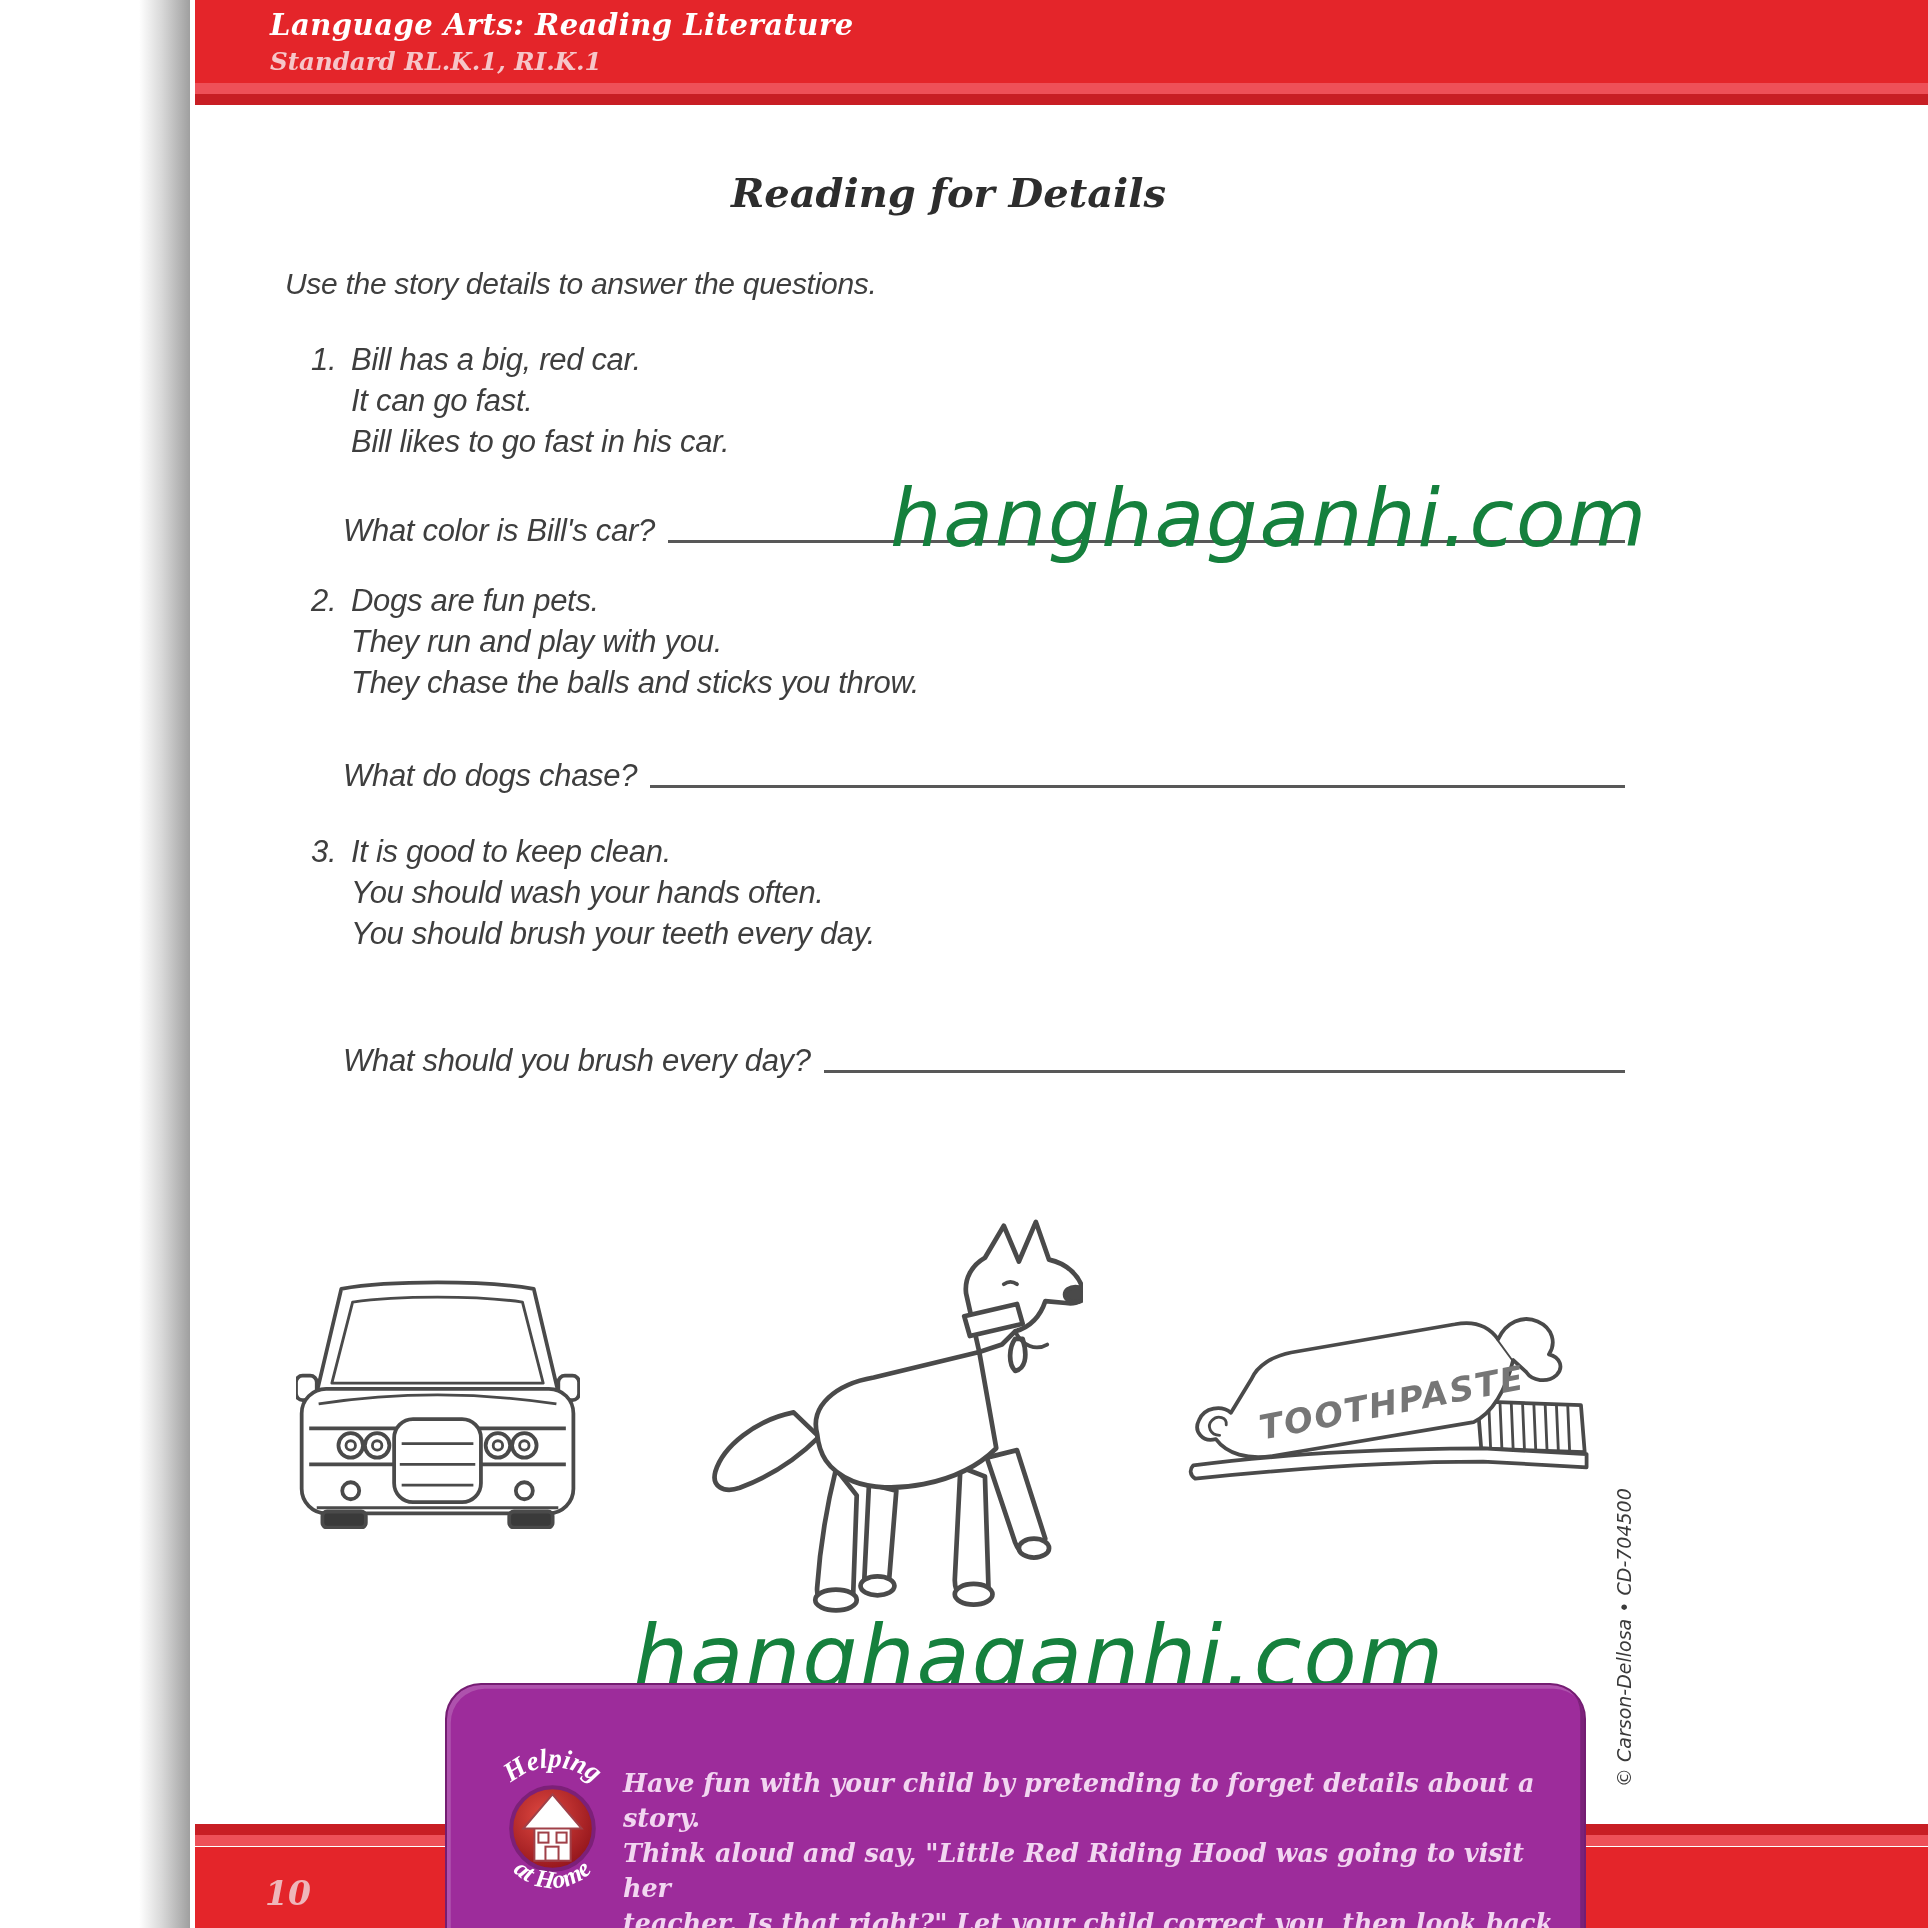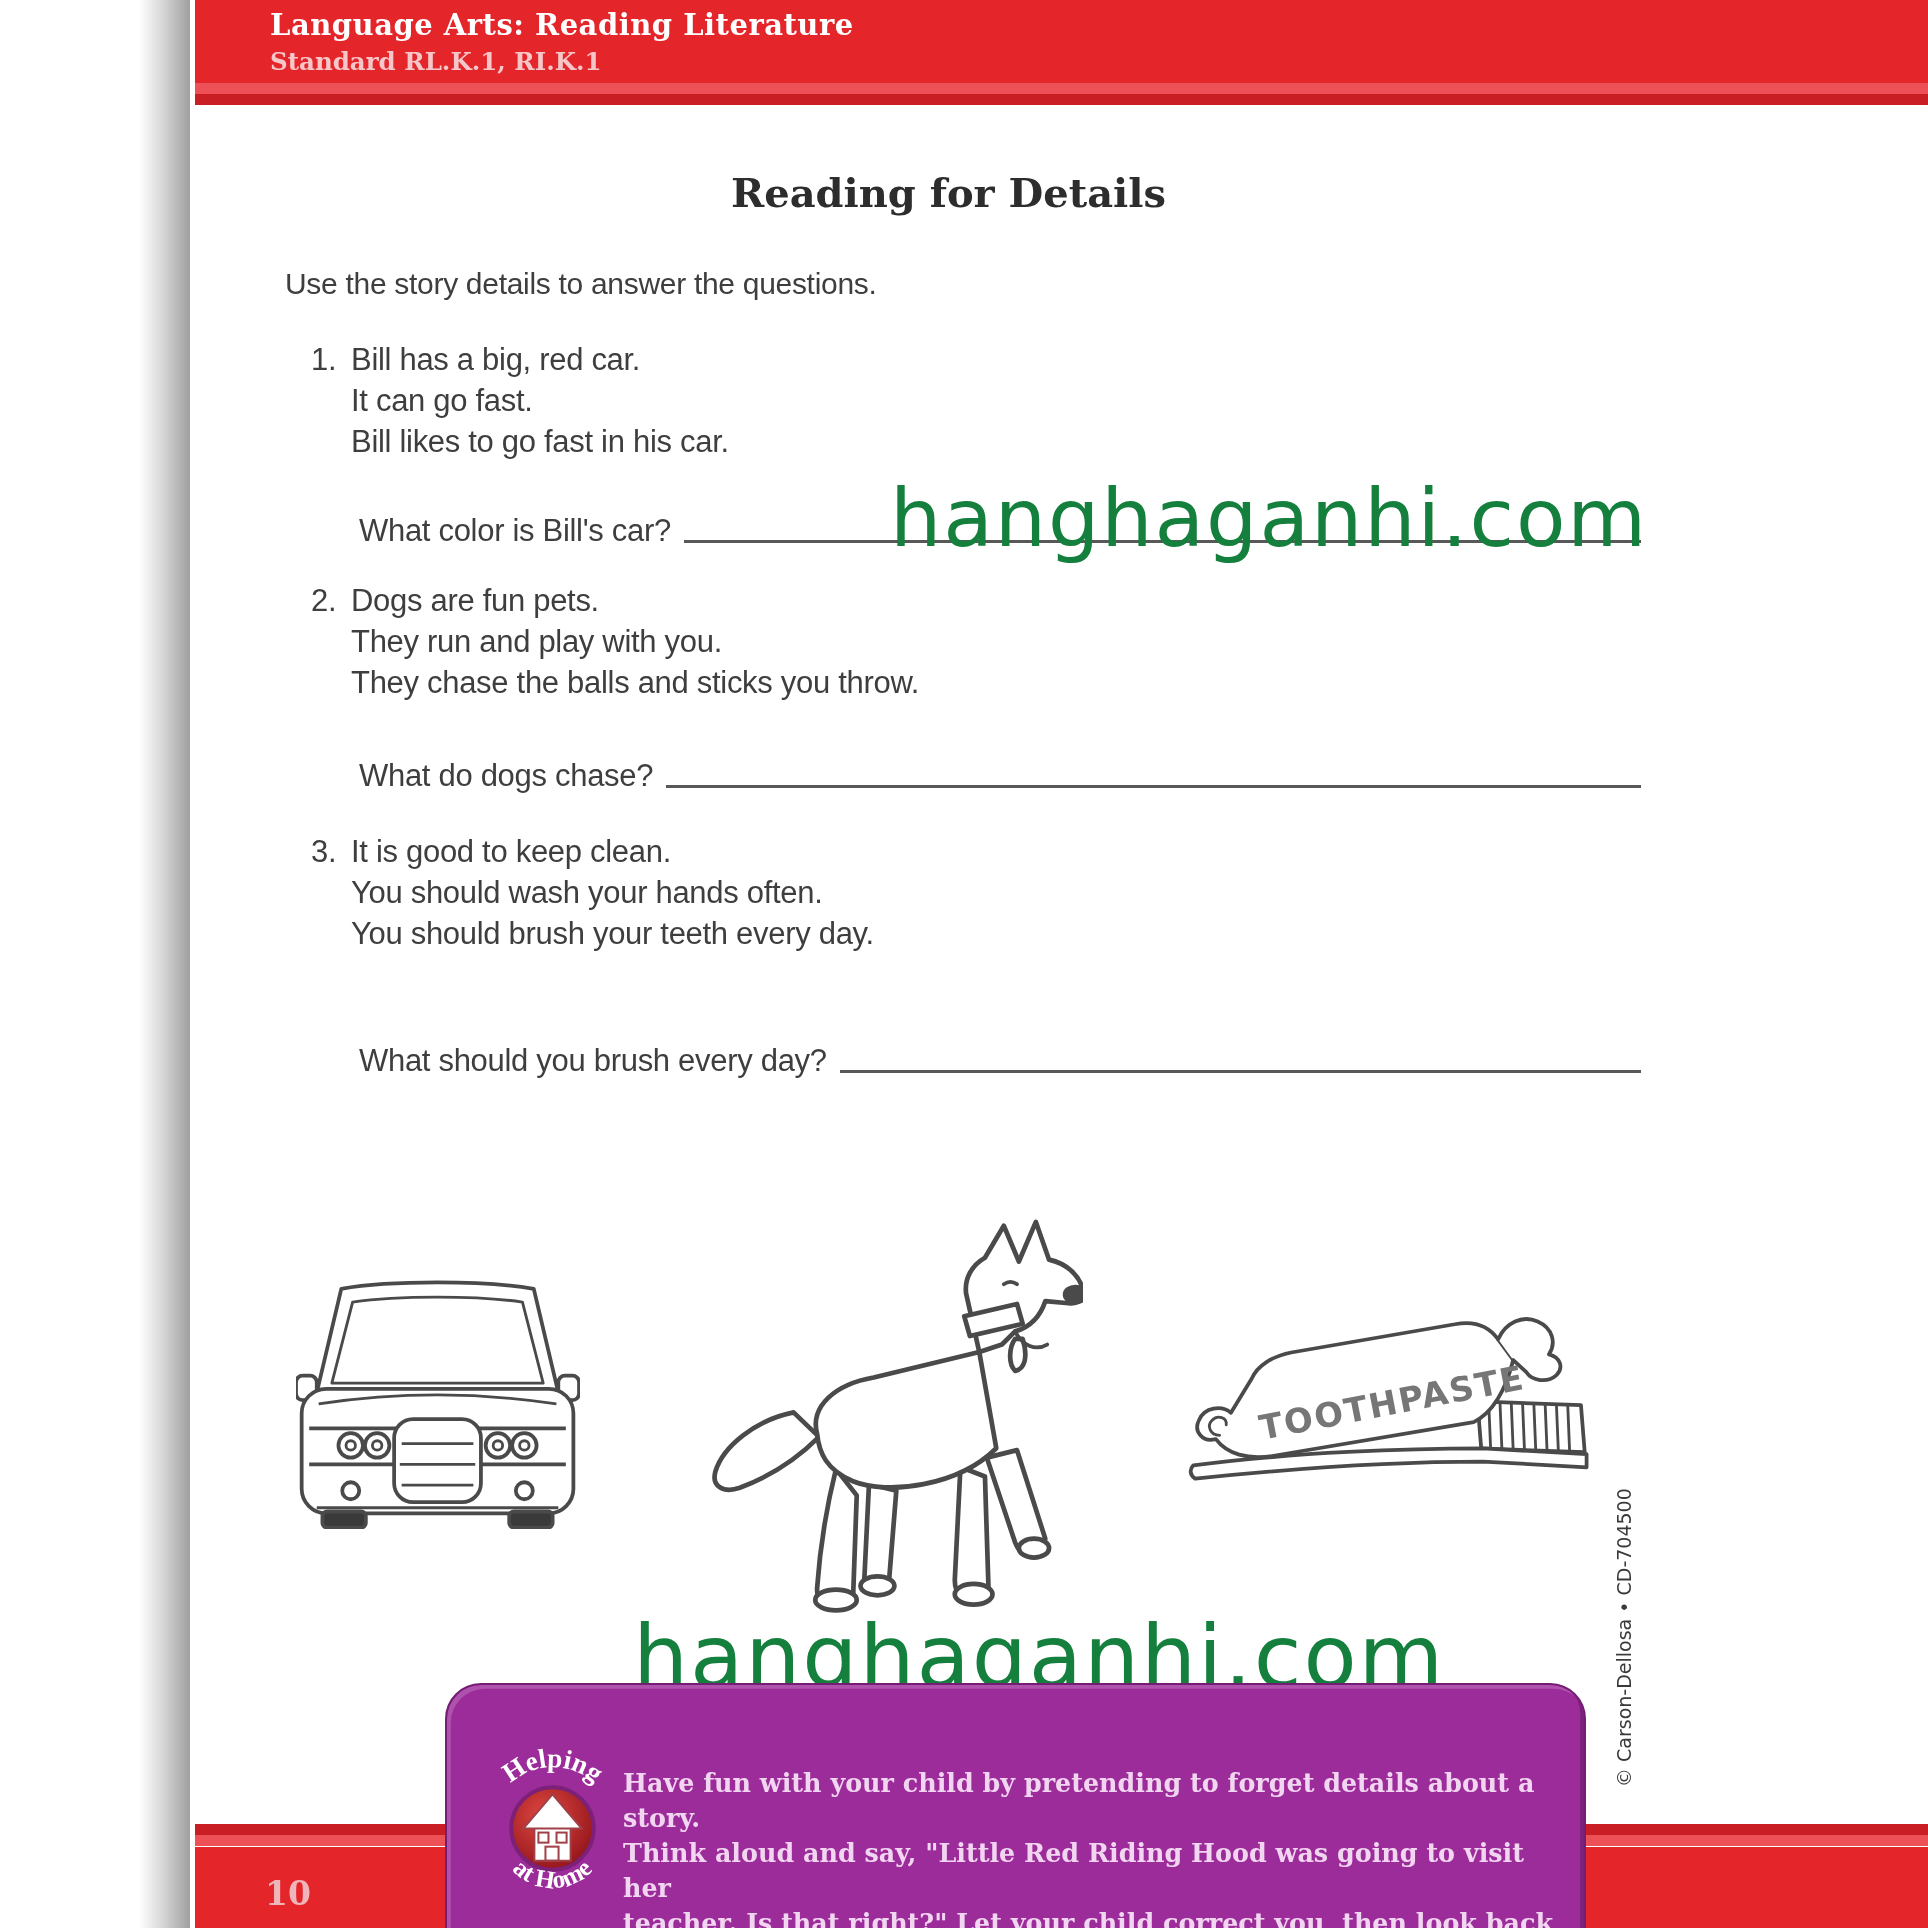--- a/index.html
+++ b/index.html
@@ -1,17 +1,17 @@
 <!DOCTYPE html>
 <html style="font-size:15px"><head>
 <meta charset="utf-8">
 <style>
   html,body{margin:0;padding:0;background:#ffffff;}
   #canvas{position:relative;width:1928px;height:1928px;background:#ffffff;overflow:hidden;
-          font-family:"Liberation Sans",sans-serif;}
+          font-family:"Liberation Sans",sans-serif;font-style:italic;}
   .abs{position:absolute;}
 
   
   .shadow-strip{left:139px;top:0;width:51px;height:1928px;
     background:linear-gradient(to right,#ffffff 0%,#d8d8d8 45%,#9f9f9f 100%);}
   .page{left:195px;top:0;width:1734px;height:1928px;background:#ffffff;}
 
   
   .band-top-main{left:0;top:0;width:100%;height:83px;background:#e4252a;}
   .band-top-stripe{left:0;top:83px;width:100%;height:11.3px;background:#ee5058;}
@@ -26,21 +26,21 @@
     font-size:24.5px;color:#f6c6c9;}
 
   .ws-title{left:0px;top:169px;width:1507px;text-align:center;
     font-family:"DejaVu Serif",serif;font-weight:bold;font-size:40px;color:#2d2d2d;}
   .ws-instr{left:90px;top:267px;font-size:30px;color:#3e3e3e;letter-spacing:-0.3px;}
 
   .qblock{left:116px;font-size:31px;color:#3e3e3e;line-height:41px;letter-spacing:-0.3px;}
   .qnum{display:inline-block;width:40px;}
   .qline.indent{padding-left:40px;}
 
-  .promptrow{left:164px;width:1282px;display:flex;align-items:flex-end;
+  .promptrow{left:148px;width:1282px;display:flex;align-items:flex-end;
     font-size:31px;color:#3e3e3e;letter-spacing:-0.3px;}
   .prompt-text{white-space:nowrap;margin-right:13px;}
   .answer-line{flex:1;border-bottom:3.8px solid #585858;margin-bottom:5.6px;height:38px;}
 
   .watermark{font-family:"DejaVu Sans",sans-serif;color:#15803d;letter-spacing:1.9px;
     white-space:nowrap;z-index:5;}
   .wm1{left:695px;top:471px;font-size:81px;}
   .wm2{left:438px;top:1606px;font-size:87px;}
 
   .copyright{left:1418px;top:1787px;transform:rotate(-90deg);transform-origin:left top;

